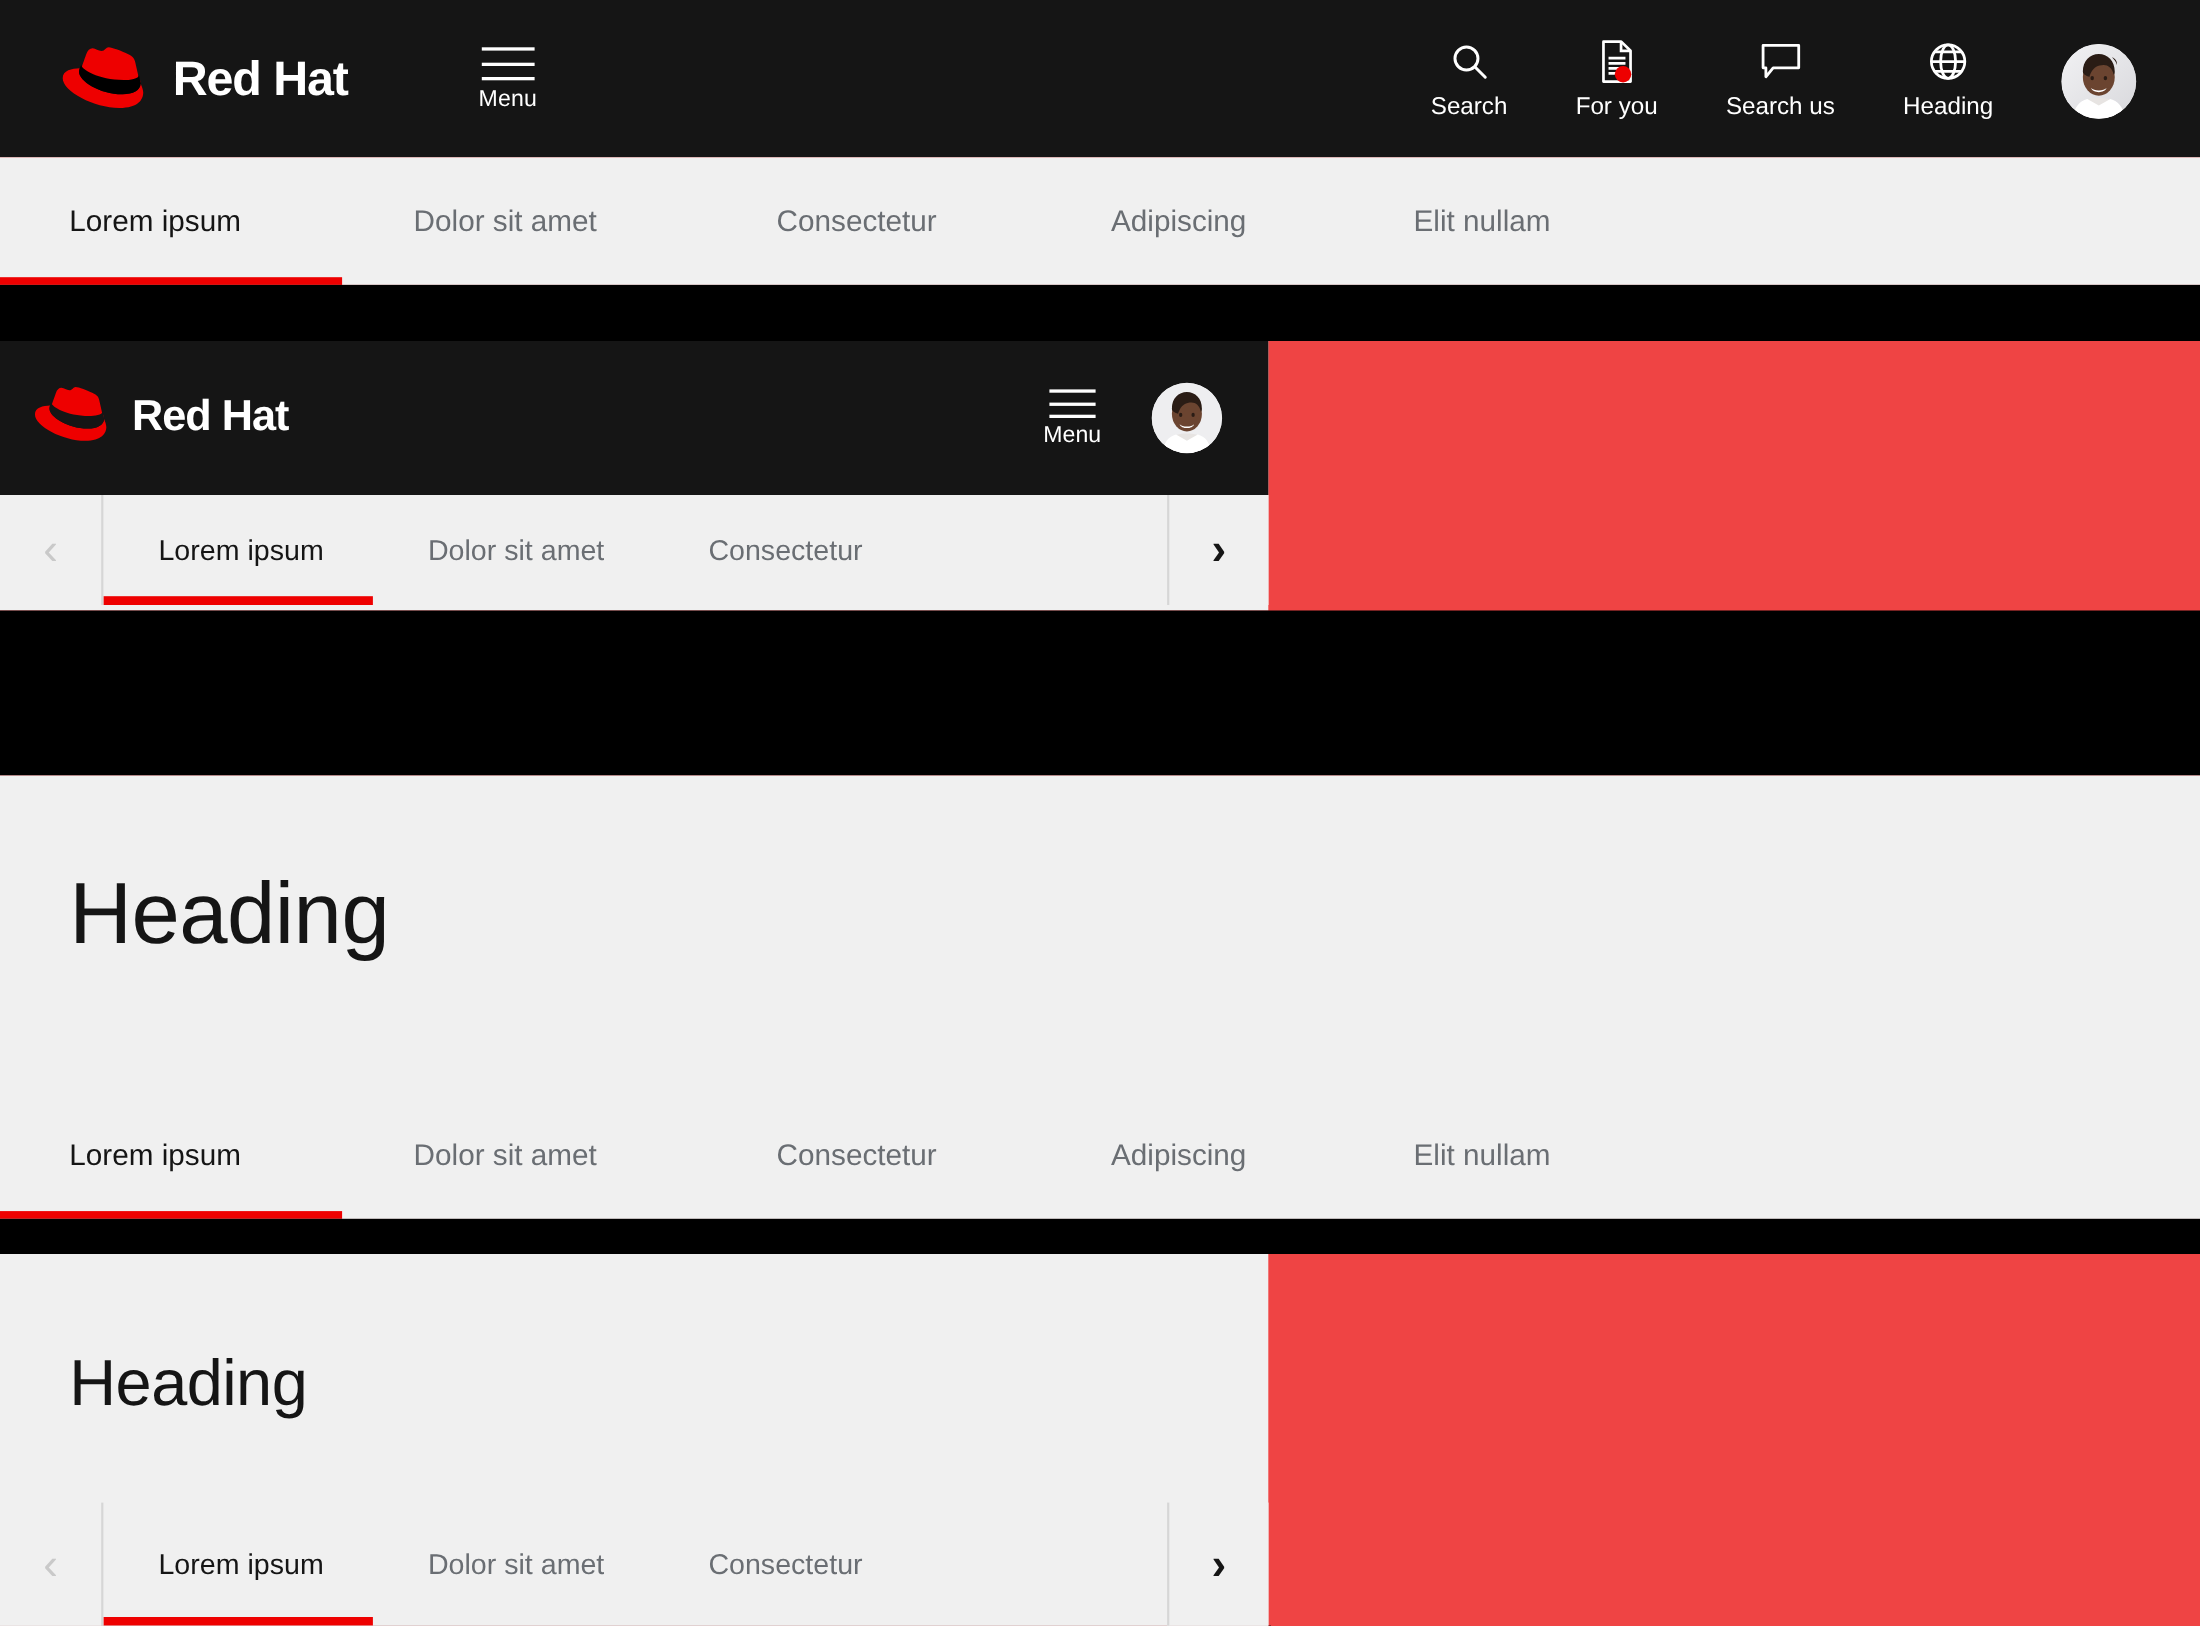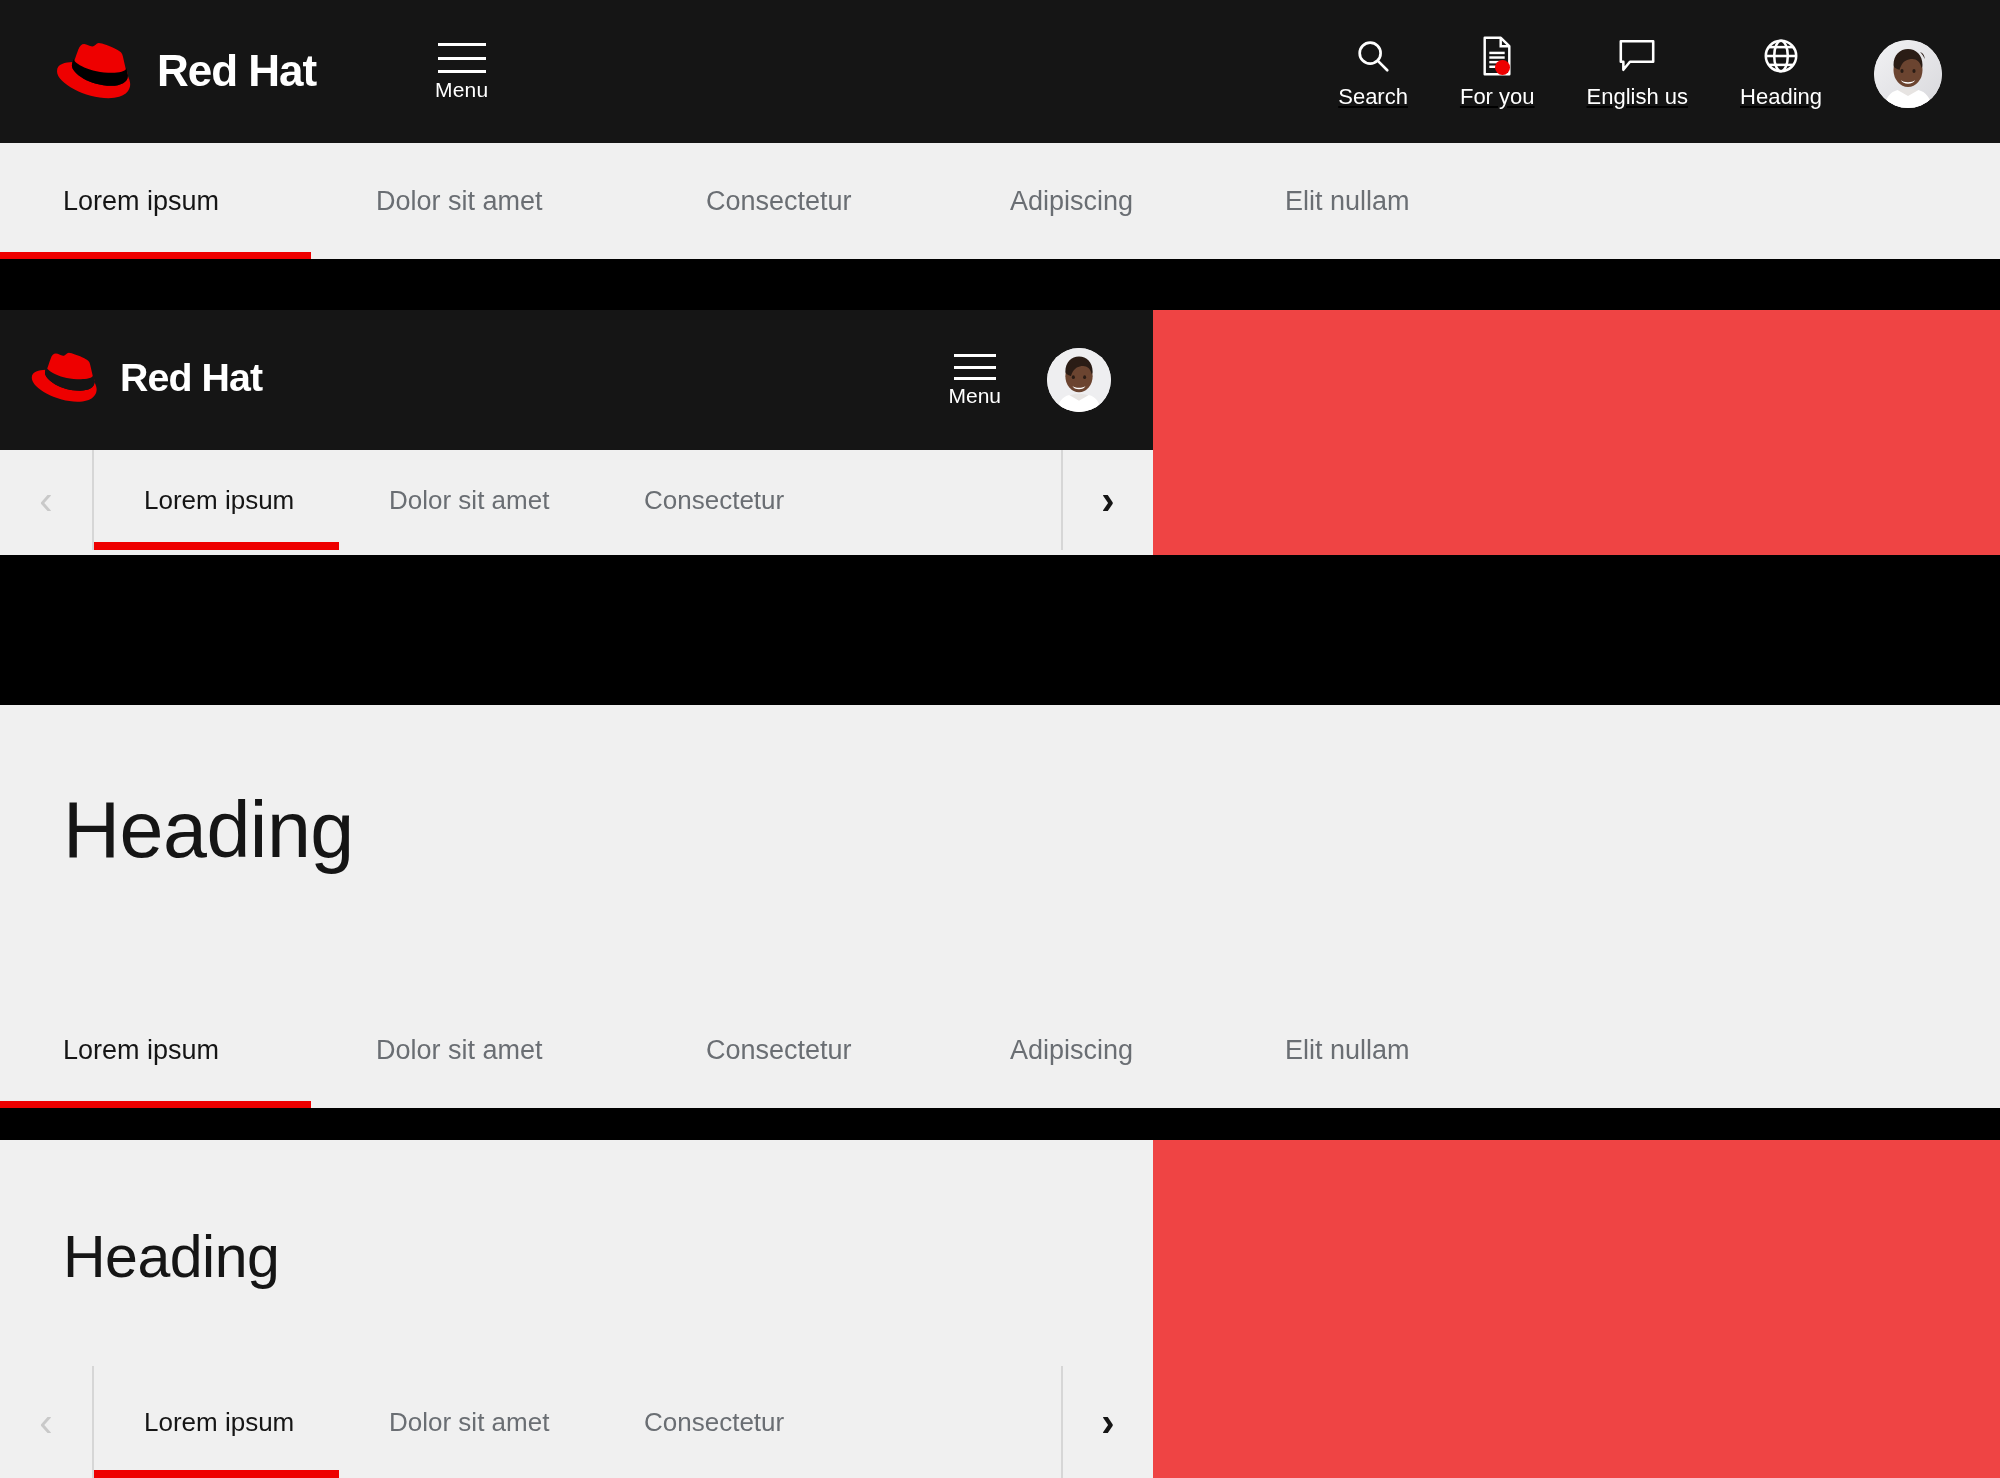--- a/index.html
+++ b/index.html
@@ -31,21 +31,21 @@
     margin-left: 90px;
     display: flex; flex-direction: column; align-items: center; gap: 6px;
     cursor: pointer;
   }
   .burger { width: 48px; height: 30px; display: flex; flex-direction: column; justify-content: space-between; }
   .burger i { display: block; height: 3px; background: #ffffff; border-radius: 0; }
   .menu-label { color: #ffffff; font-size: 21px; letter-spacing: .2px; line-height: 1; }
 
   .mh-right {
     margin-left: auto; margin-right: 58px;
-    display: flex; align-items: flex-start; gap: 0; text-decoration: underline;
+    display: flex; align-items: flex-start; gap: 10px;
   }
   .mh-item {
     display: flex; flex-direction: column; align-items: center; gap: 9px;
     padding: 0 26px; cursor: pointer; min-width: 92px;
   }
   .mh-icon { height: 42px; display: flex; align-items: center; justify-content: center; position: relative; }
   .mh-label { color: #ffffff; font-size: 22px; line-height: 1; white-space: nowrap; }
 
   .notif-dot {
     position: absolute; right: 4px; bottom: 2px;
@@ -172,21 +172,21 @@
         </span>
         <span class="mh-label">For you</span>
       </div>
 
       <div class="mh-item">
         <span class="mh-icon">
           <svg width="40" height="36" viewBox="0 0 26 24" fill="none" stroke="#ffffff" stroke-width="1.7">
             <path d="M2.2 2.2h21.6v13.6H8.3l-4.4 5.4v-5.4H2.2z" stroke-linejoin="round"></path>
           </svg>
         </span>
-        <span class="mh-label">English us</span>
+        <span class="mh-label">Search us</span>
       </div>
 
       <div class="mh-item">
         <span class="mh-icon">
           <svg width="38" height="38" viewBox="0 0 24 24" fill="none" stroke="#ffffff" stroke-width="1.6">
             <circle cx="12" cy="12" r="9.6"></circle>
             <ellipse cx="12" cy="12" rx="4.3" ry="9.6"></ellipse>
             <line x1="2.5" y1="12" x2="21.5" y2="12"></line>
             <line x1="4.2" y1="6.4" x2="19.8" y2="6.4"></line>
             <line x1="4.2" y1="17.6" x2="19.8" y2="17.6"></line>

